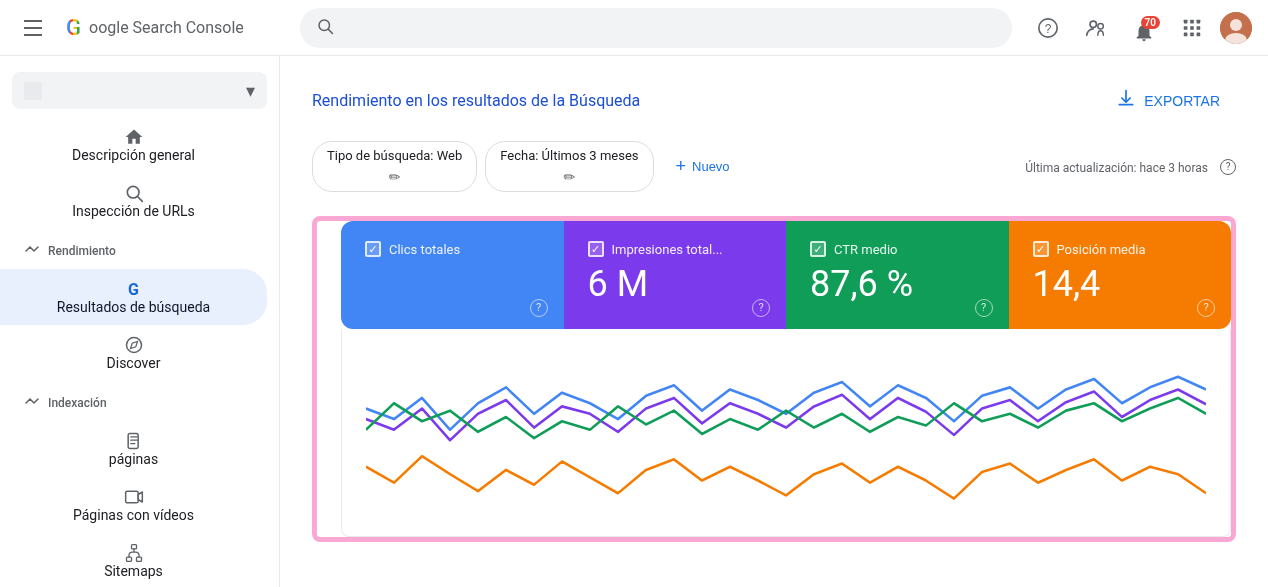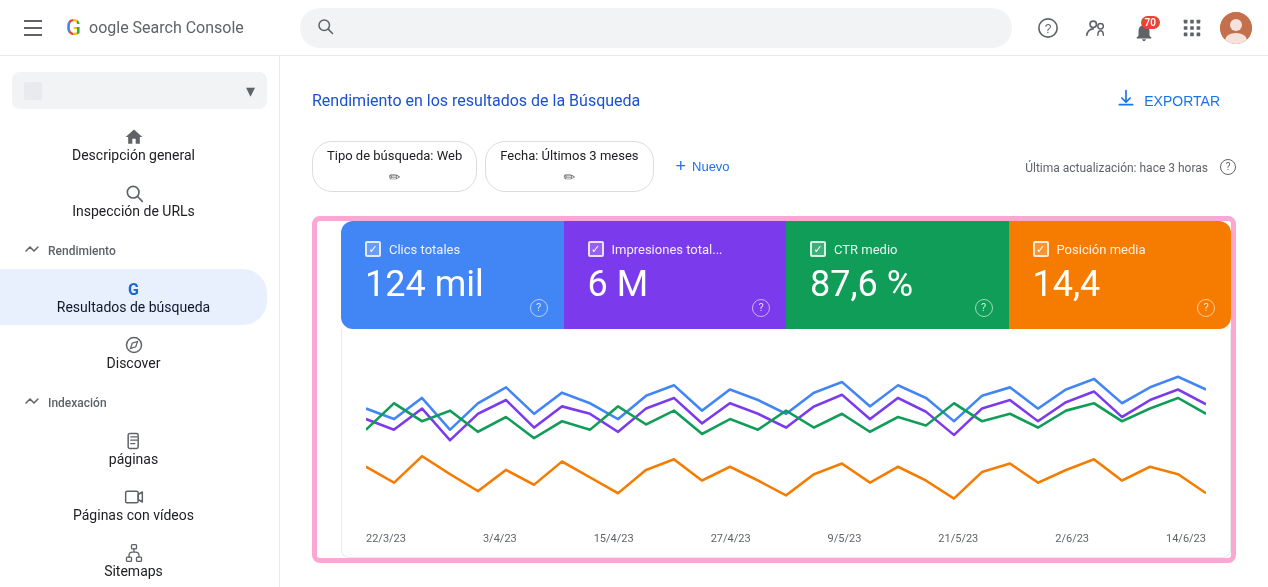--- a/index.html
+++ b/index.html
@@ -268,21 +268,20 @@
     </div>
 
     <div class="metrics-and-chart">
       <div class="metrics-grid">
 
         <div class="metric-card blue">
           <div class="metric-card-header">
             <div class="metric-checkbox"></div>
             <span class="metric-label">Clics totales</span>
           </div>
-          <div class="metric-value">124 mil</div>
           <div class="metric-help">?</div>
         </div>
 
         <div class="metric-card purple">
           <div class="metric-card-header">
             <div class="metric-checkbox"></div>
             <span class="metric-label">Impresiones total...</span>
           </div>
           <div class="metric-value">6 M</div>
           <div class="metric-help">?</div>
@@ -311,26 +310,16 @@
         <svg class="chart-svg" viewBox="0 0 900 170" preserveAspectRatio="none">
 
           <polyline fill="none" stroke="#4285F4" stroke-width="2.5" stroke-linejoin="round" points="0,60 30,70 60,50 90,80 120,55 150,40 180,65 210,45 240,55 270,70 300,48 330,38 360,62 390,42 420,52 450,65 480,45 510,35 540,58 570,38 600,50 630,72 660,48 690,40 720,60 750,42 780,32 810,55 840,40 870,30 900,42"></polyline>
 
           <polyline fill="none" stroke="#7C3AED" stroke-width="2.5" stroke-linejoin="round" points="0,70 30,80 60,60 90,90 120,65 150,52 180,78 210,58 240,65 270,82 300,60 330,50 360,74 390,55 420,65 450,78 480,58 510,47 540,70 570,50 600,63 630,85 660,60 690,52 720,72 750,54 780,44 810,68 840,52 870,42 900,56"></polyline>
 
           <polyline fill="none" stroke="#0F9D58" stroke-width="2.5" stroke-linejoin="round" points="0,80 30,55 60,72 90,62 120,82 150,68 180,88 210,72 240,80 270,58 300,75 330,62 360,84 390,70 420,80 450,62 480,78 510,65 540,82 570,68 600,76 630,55 660,72 690,65 720,78 750,62 780,55 810,72 840,60 870,50 900,65"></polyline>
 
           <polyline fill="none" stroke="#F57C00" stroke-width="2.5" stroke-linejoin="round" points="0,115 30,130 60,105 90,122 120,138 150,118 180,132 210,110 240,125 270,140 300,118 330,108 360,128 390,115 420,128 450,142 480,122 510,112 540,130 570,115 600,128 630,145 660,120 690,112 720,130 750,118 780,108 810,128 840,115 870,122 900,140"></polyline>
         </svg>
-        <div class="x-axis">
-          <span class="x-label">22/3/23</span>
-          <span class="x-label">3/4/23</span>
-          <span class="x-label">15/4/23</span>
-          <span class="x-label">27/4/23</span>
-          <span class="x-label">9/5/23</span>
-          <span class="x-label">21/5/23</span>
-          <span class="x-label">2/6/23</span>
-          <span class="x-label">14/6/23</span>
-        </div>
       </div>
     </div>
   </div>
 </div>
 
 </body></html>

